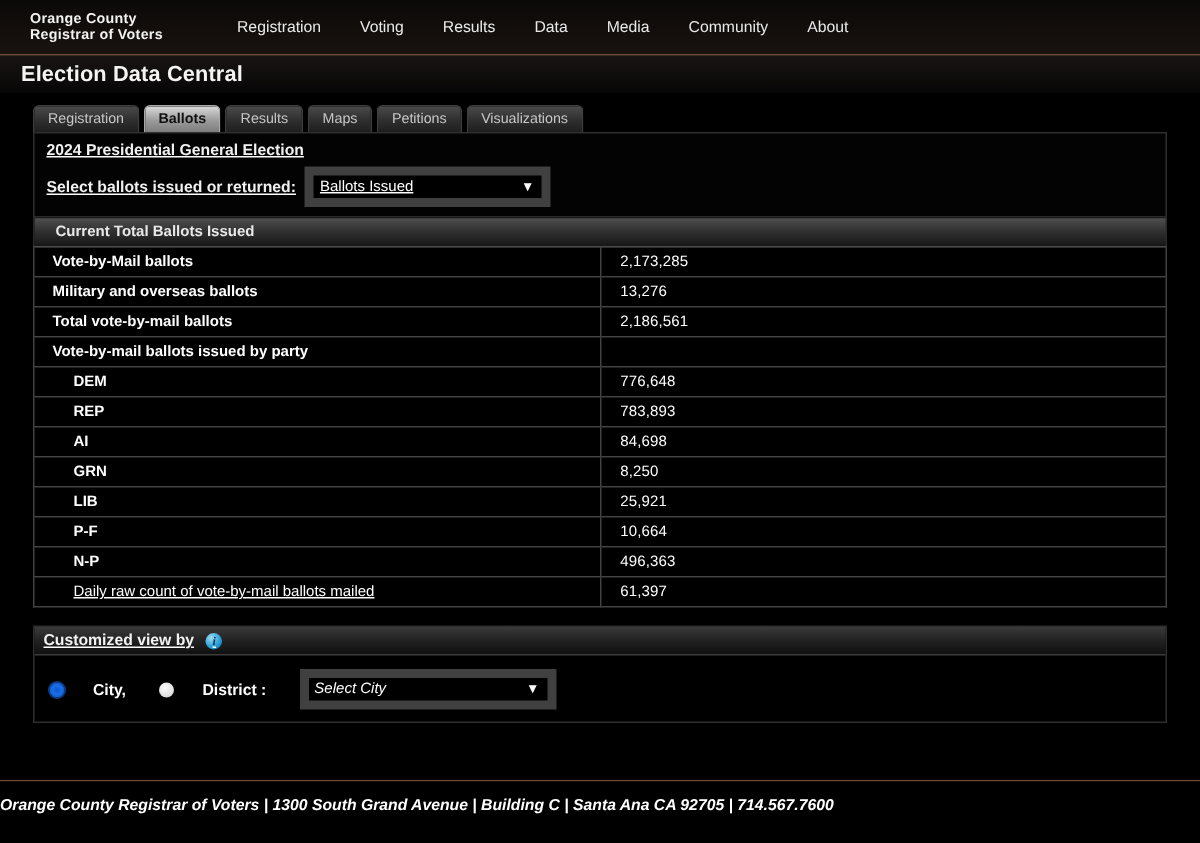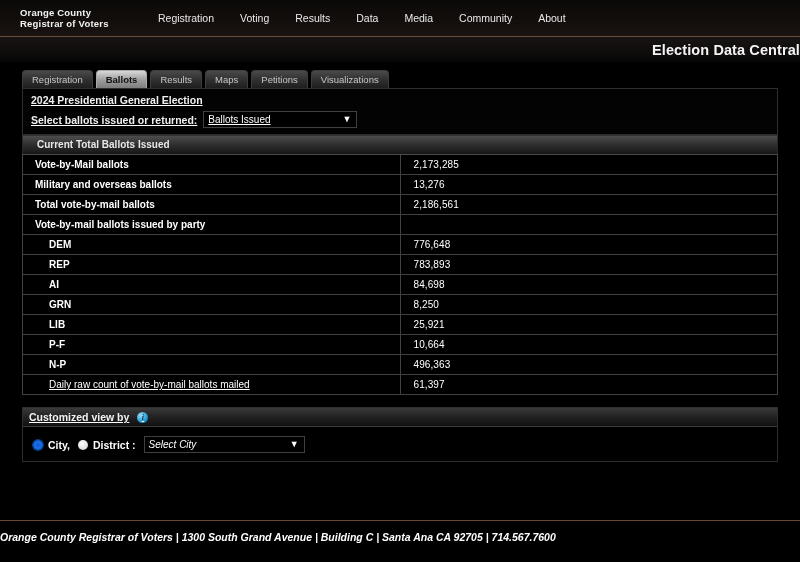--- a/index.html
+++ b/index.html
@@ -48,21 +48,20 @@
     white-space: nowrap;
     cursor: pointer;
   }
 
   
   #titlebar {
     height: 25px;
     display: flex;
     align-items: center;
     background: linear-gradient(to bottom, #191414 0%, #0f0c0c 60%, #060505 100%);
-    justify-content: flex-end;
   }
   #page-title {
     margin-left: 14px;
     font-size: 14.5px;
     font-weight: bold;
     color: #f4f4f4;
     letter-spacing: .1px;
   }
 
   
@@ -120,21 +119,21 @@
     gap: 6px;
   }
   #select-label {
     font-size: 10.5px;
     font-weight: bold;
     color: #f0f0f0;
   }
   .fakeselect {
     position: relative;
     background: #000;
-    border: 1px solid #404040;
+    border: 6px solid #404040;
     height: 15px;
     line-height: 15px;
     font-size: 10px;
     color: #ffffff;
     padding: 0 20px 0 4px;
     cursor: pointer;
     box-sizing: content-box;
   }
   .fakeselect .chev {
     position: absolute;
@@ -225,21 +224,21 @@
     font-style: italic;
     line-height: 11px;
     text-align: center;
     font-family: "Liberation Serif", serif;
     cursor: pointer;
   }
   #radio-row {
     display: flex;
     align-items: center;
     padding: 9px 0 0 10px;
-    gap: 0;
+    gap: 14px;
   }
   .radio {
     width: 10px; height: 10px;
     border-radius: 50%;
     display: inline-block;
     margin-right: 5px;
     cursor: pointer;
     flex: none;
   }
   .radio.on {

